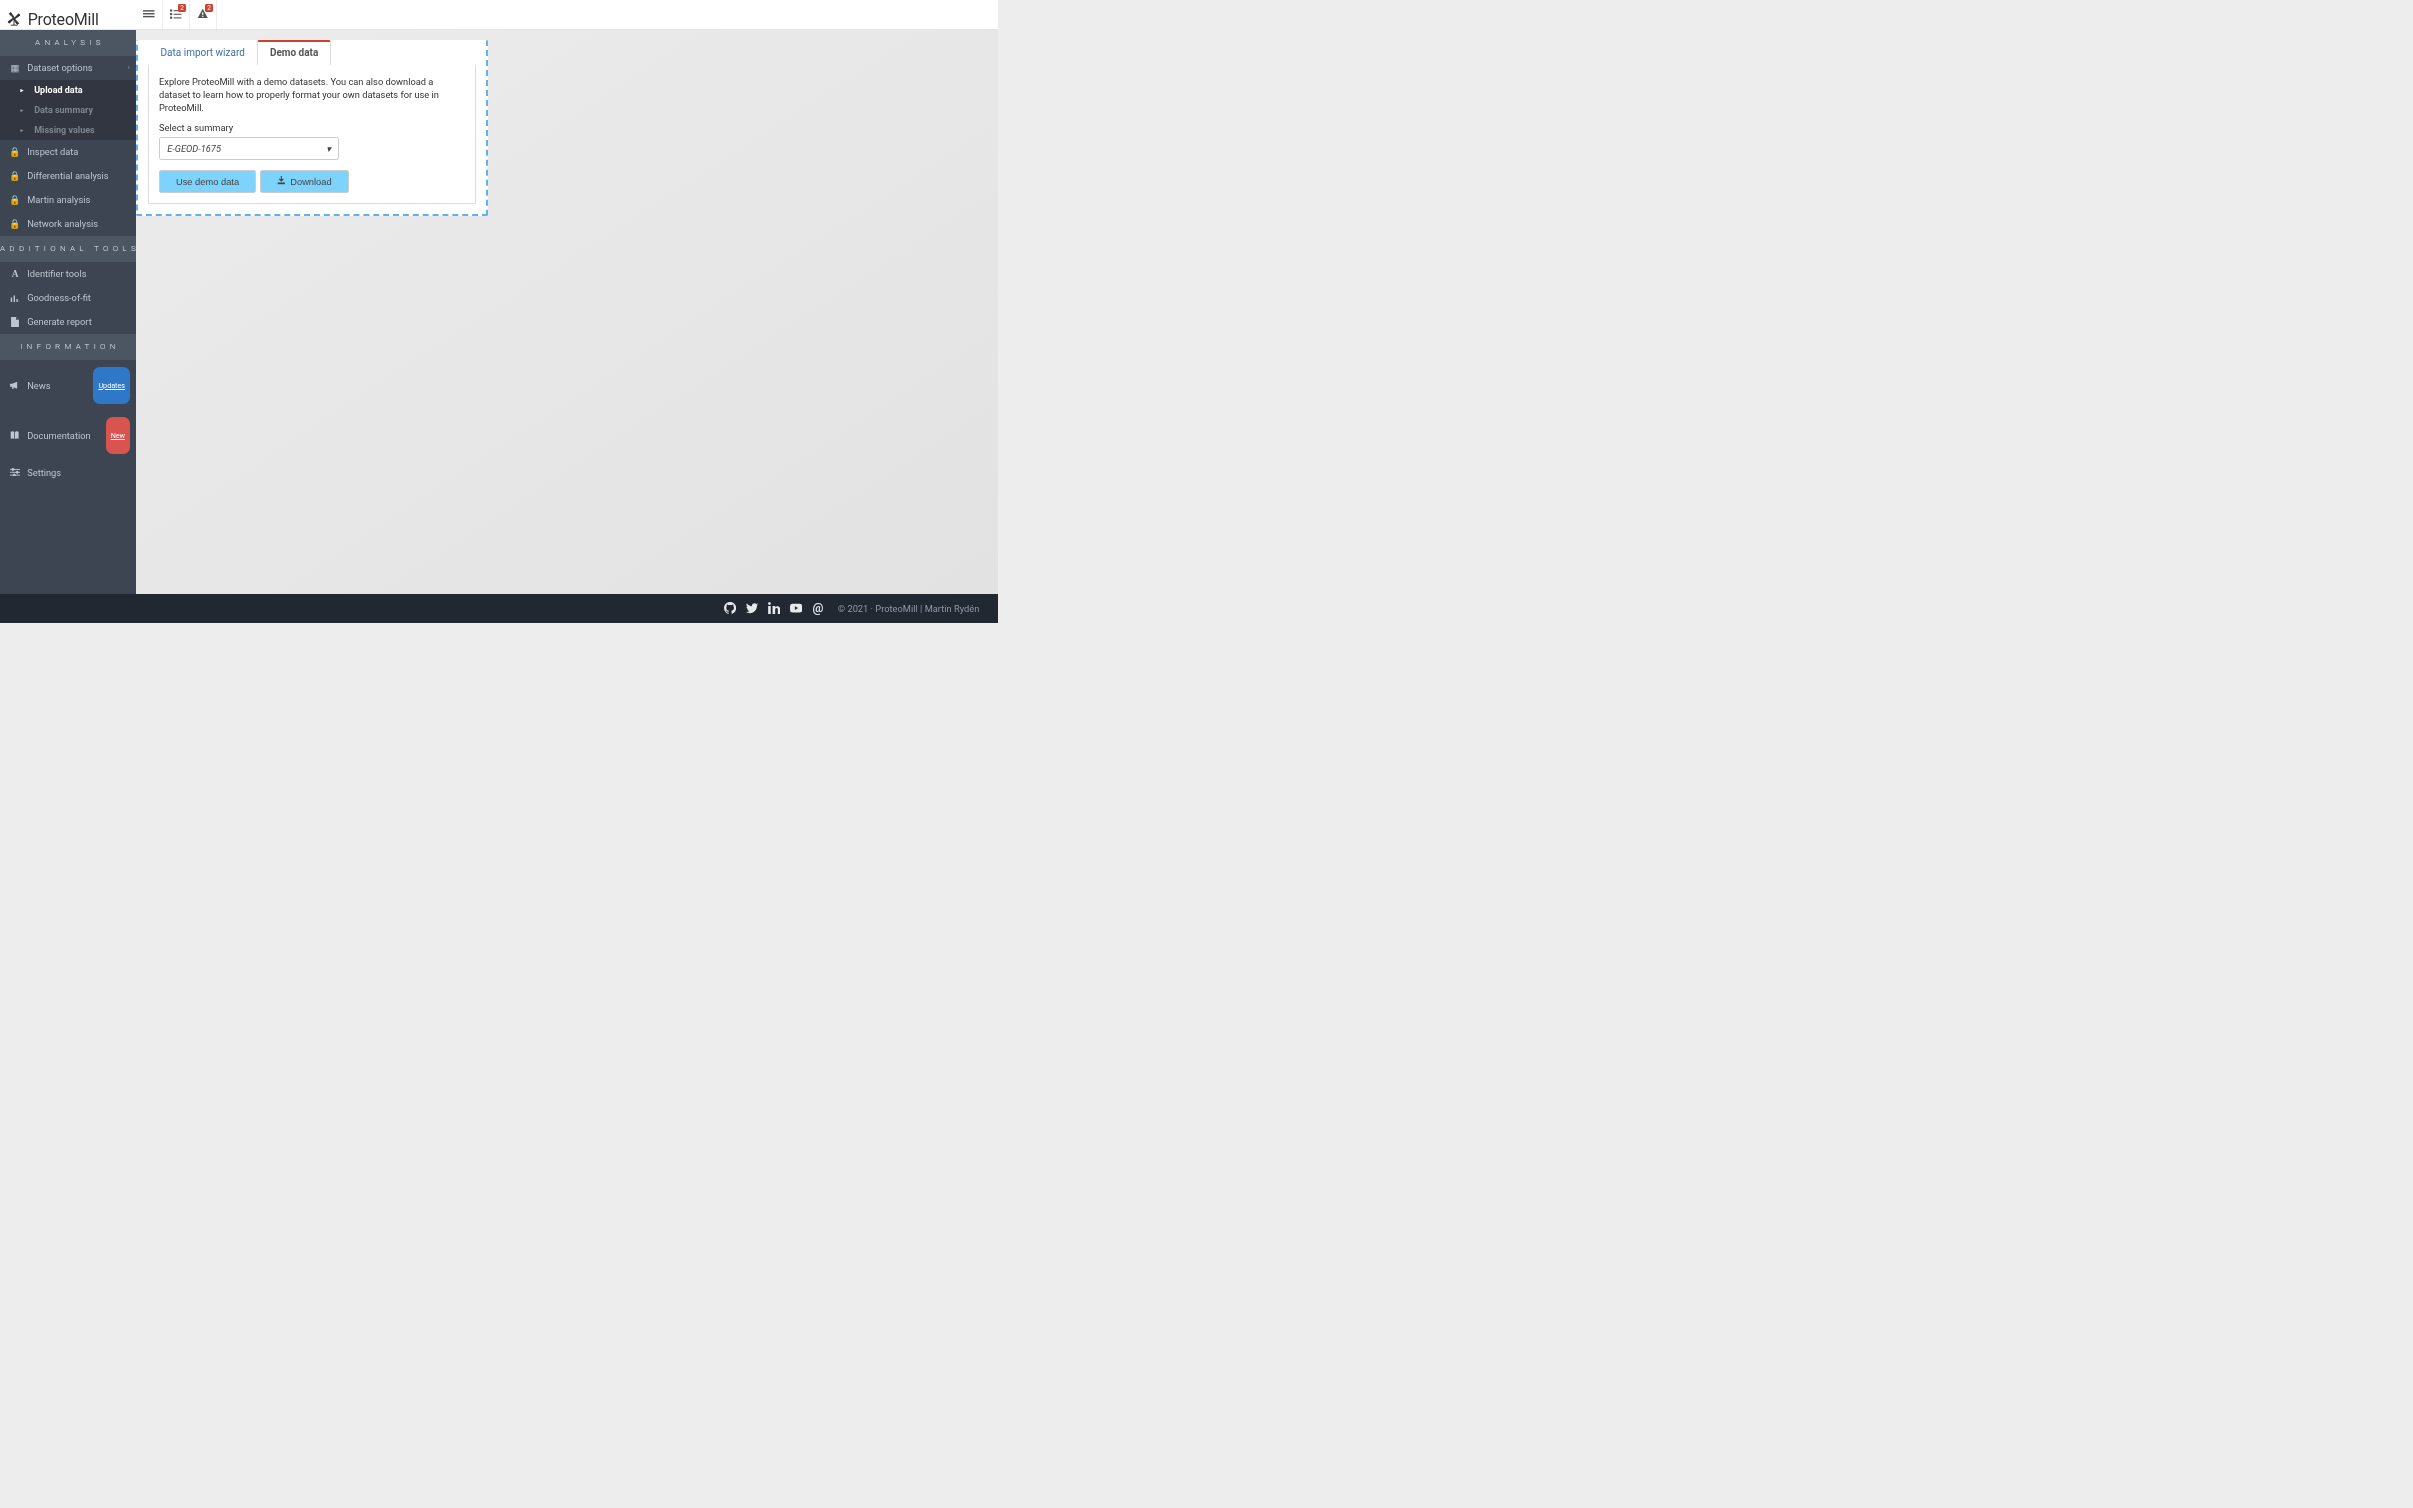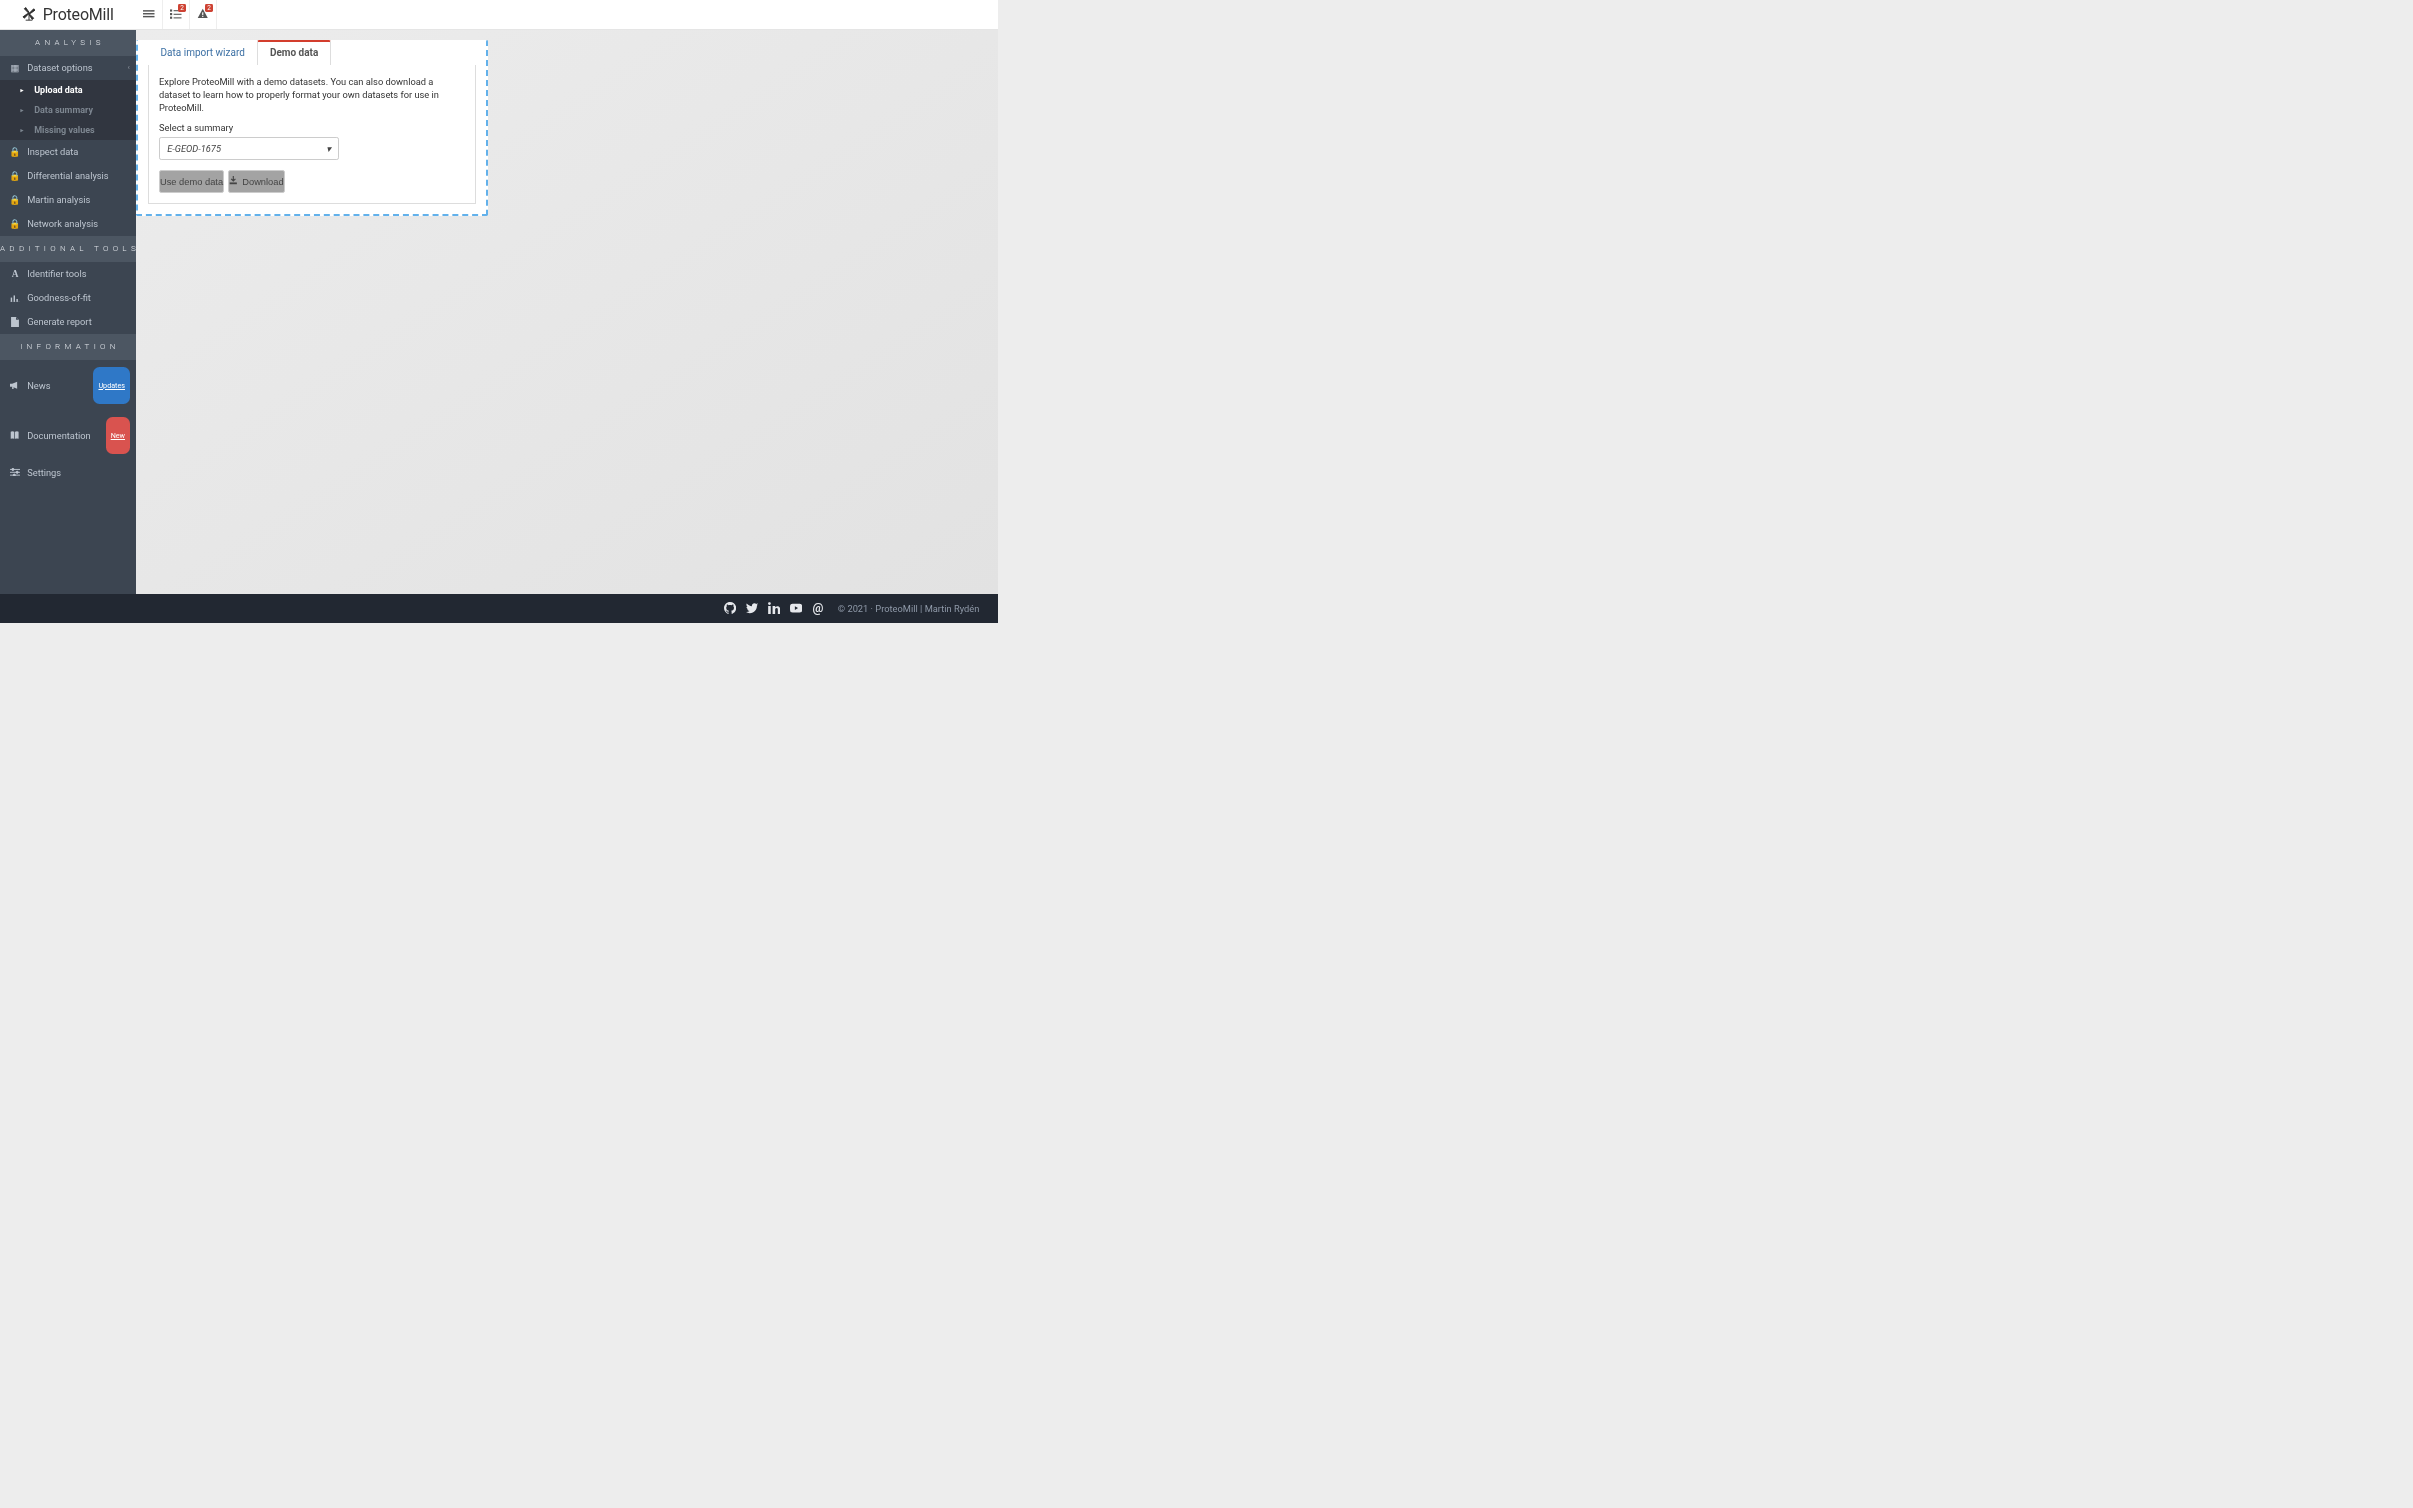--- a/index.html
+++ b/index.html
@@ -19,23 +19,23 @@
   top: 0; left: 0; right: 0;
   height: 29.5px;
   background: #ffffff;
   display: flex;
   align-items: stretch;
   border-bottom: 0.7px solid #e5e5e5;
 }
 .logo-block {
   width: 136px;
   display: flex;
-  align-items: center;
+  align-items: flex-end;
   gap: 5.7px;
-  padding-left: 21px;
+  padding-left: 6px;
 }
 .logo-svg { width: 16px; height: 17px; }
 .logo-text { font-size: 16px; font-weight: 400; color: #343434; letter-spacing: -0.2px; }
 .topbar-btn {
   width: 27px;
   display: flex;
   align-items: center;
   justify-content: center;
   border-right: 0.7px solid #eee;
   position: relative;
@@ -171,23 +171,23 @@
   align-items: center;
   font-size: 9.3px;
   color: #444;
   cursor: pointer;
   margin-bottom: 10px;
   font-style: italic;
 }
 .btn-row { display: flex; gap: 4.3px; }
 .btn {
   border: 0.7px solid #ccc;
-  background: #a3a3a3;
+  background: #7dd3fc;
   border-radius: 2.2px;
-  padding: 5px 0;
+  padding: 5px 16px;
   font-size: 9.3px;
   color: #444;
   cursor: pointer;
   display: inline-flex;
   align-items: center;
   gap: 4.3px;
 }
 
 
 .footer {

